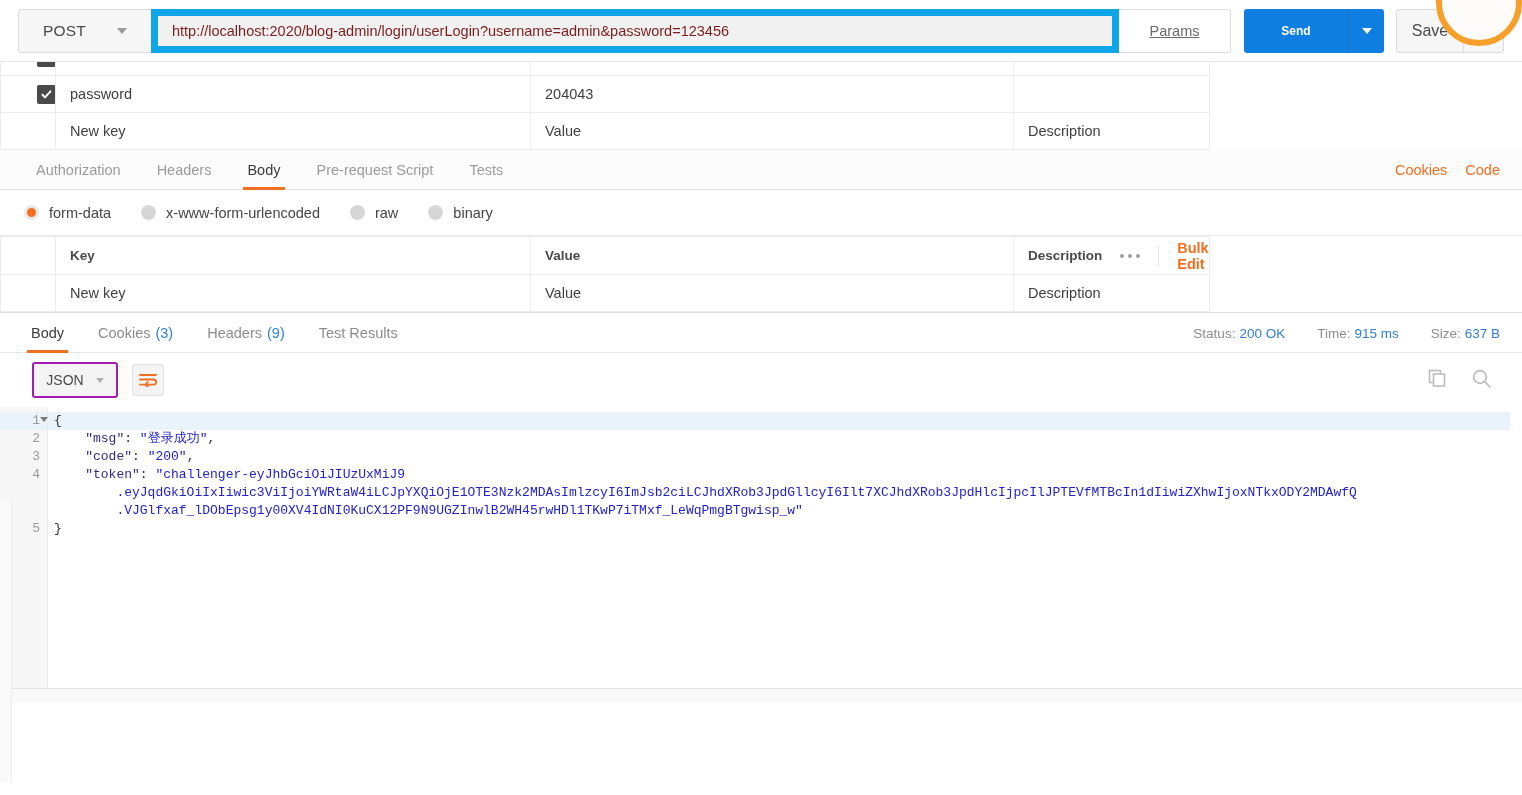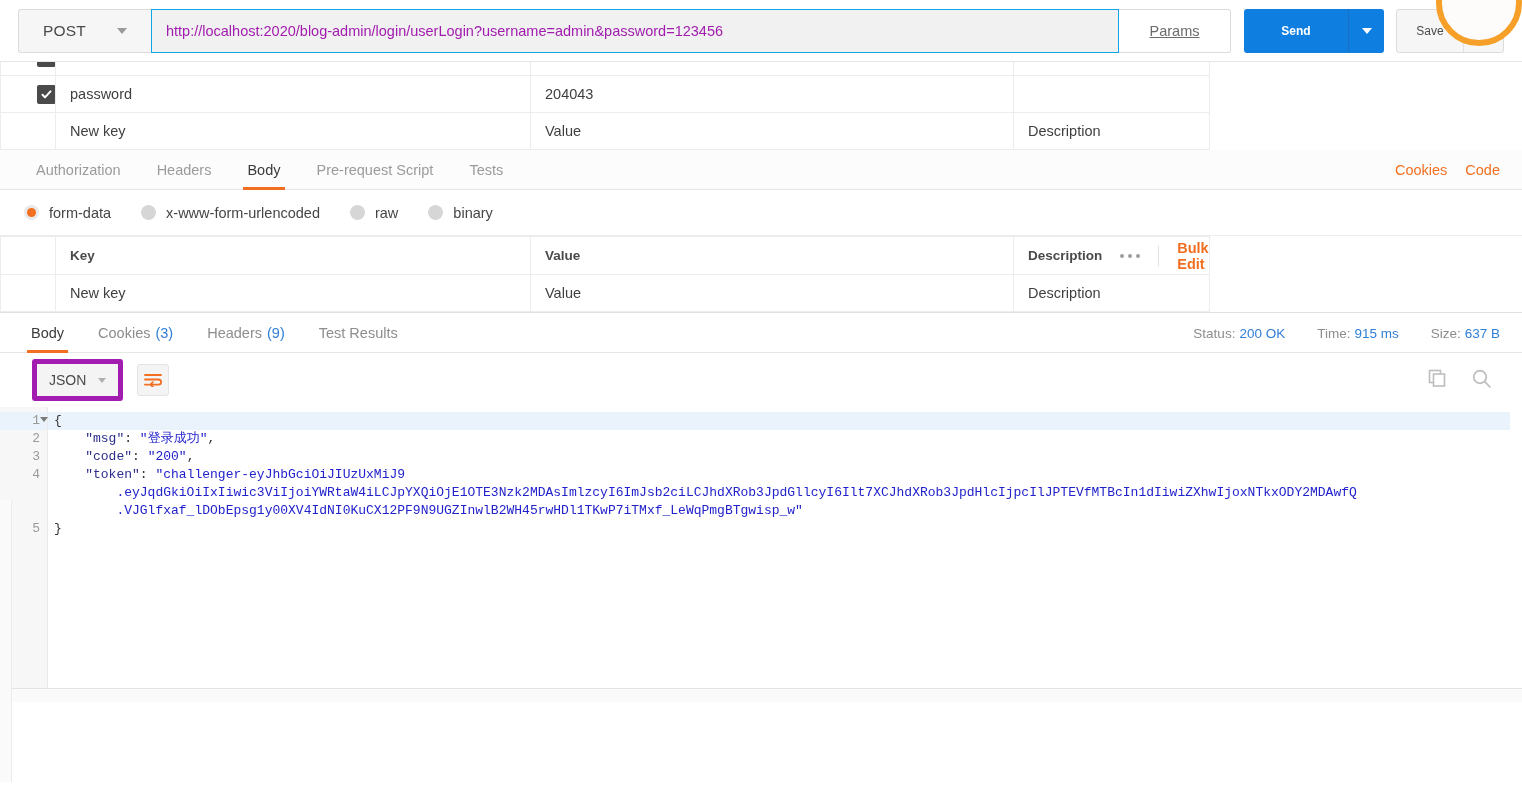--- a/index.html
+++ b/index.html
@@ -42,25 +42,25 @@
     border-right: 5px solid transparent;
     border-top: 6px solid #9a9a9a;
   }
   .caret.thin {
     border-left: 4.5px solid transparent;
     border-right: 4.5px solid transparent;
     border-top: 5.5px solid #b0b0b0;
   }
   .url-input {
     flex: 1; height: 44px;
-    border: 1px solid #0ea5e9;
+    border: 7px solid #0ea5e9;
     background: #f1f1f1;
     display: flex; align-items: center;
     padding: 0 14px;
-    font-size: 14.5px; color: #a21caf;
+    font-size: 14.5px; color: #7f1d1d;
     overflow: hidden; white-space: nowrap;
   }
   .params-btn {
     width: 112px; height: 44px;
     border: 1px solid #dcdcdc; border-left: none;
     background: #fff;
     display: flex; align-items: center; justify-content: center;
     font-size: 14.5px; color: #6b6b6b;
     border-radius: 0 3px 3px 0;
     text-decoration: underline;
@@ -85,21 +85,21 @@
     border-right: 5px solid transparent;
     border-top: 6px solid #ffffff;
   }
   .save-wrap {
     display: flex; margin-left: 12px; height: 44px;
     border: 1px solid #dcdcdc; border-radius: 3px; overflow: hidden;
     background: #f6f6f6;
   }
   .save-btn {
     width: 66px; display: flex; align-items: center; justify-content: center;
-    font-size: 12px; color: #4a4a4a;
+    font-size: 16px; color: #4a4a4a;
   }
   .save-caret-btn {
     width: 40px; border-left: 1px solid #e0e0e0;
     display: flex; align-items: center; justify-content: center;
   }
   .orange-ring {
     position: absolute;
     left: 1436px; top: -40px;
     width: 86px; height: 86px;
     border-radius: 50%;
@@ -227,21 +227,21 @@
     border: 1px solid #e3e3e3; border-radius: 3px;
     background: #f4f4f4; overflow: hidden;
   }
   .seg-item {
     padding: 0 20px; display: flex; align-items: center;
     font-size: 14px; color: #a3a3a3;
   }
   .seg-item.active { background: #ececec; color: #3b3b3b; }
   .fmt-select {
     margin-left: 14px; height: 32px; min-width: 86px;
-    border: 5px solid #a21caf; border-radius: 3px; background: #f4f4f4;
+    border: 2px solid #a21caf; border-radius: 3px; background: #f4f4f4;
     display: flex; align-items: center; justify-content: center; gap: 12px;
     padding: 16px 12px;
     font-size: 14px; color: #4a4a4a;
   }
   .wrap-btn {
     margin-left: 14px; width: 32px; height: 32px;
     border: 1px solid #e3e3e3; border-radius: 3px; background: #f4f4f4;
     display: flex; align-items: center; justify-content: center;
   }
   .toolbar-right {

